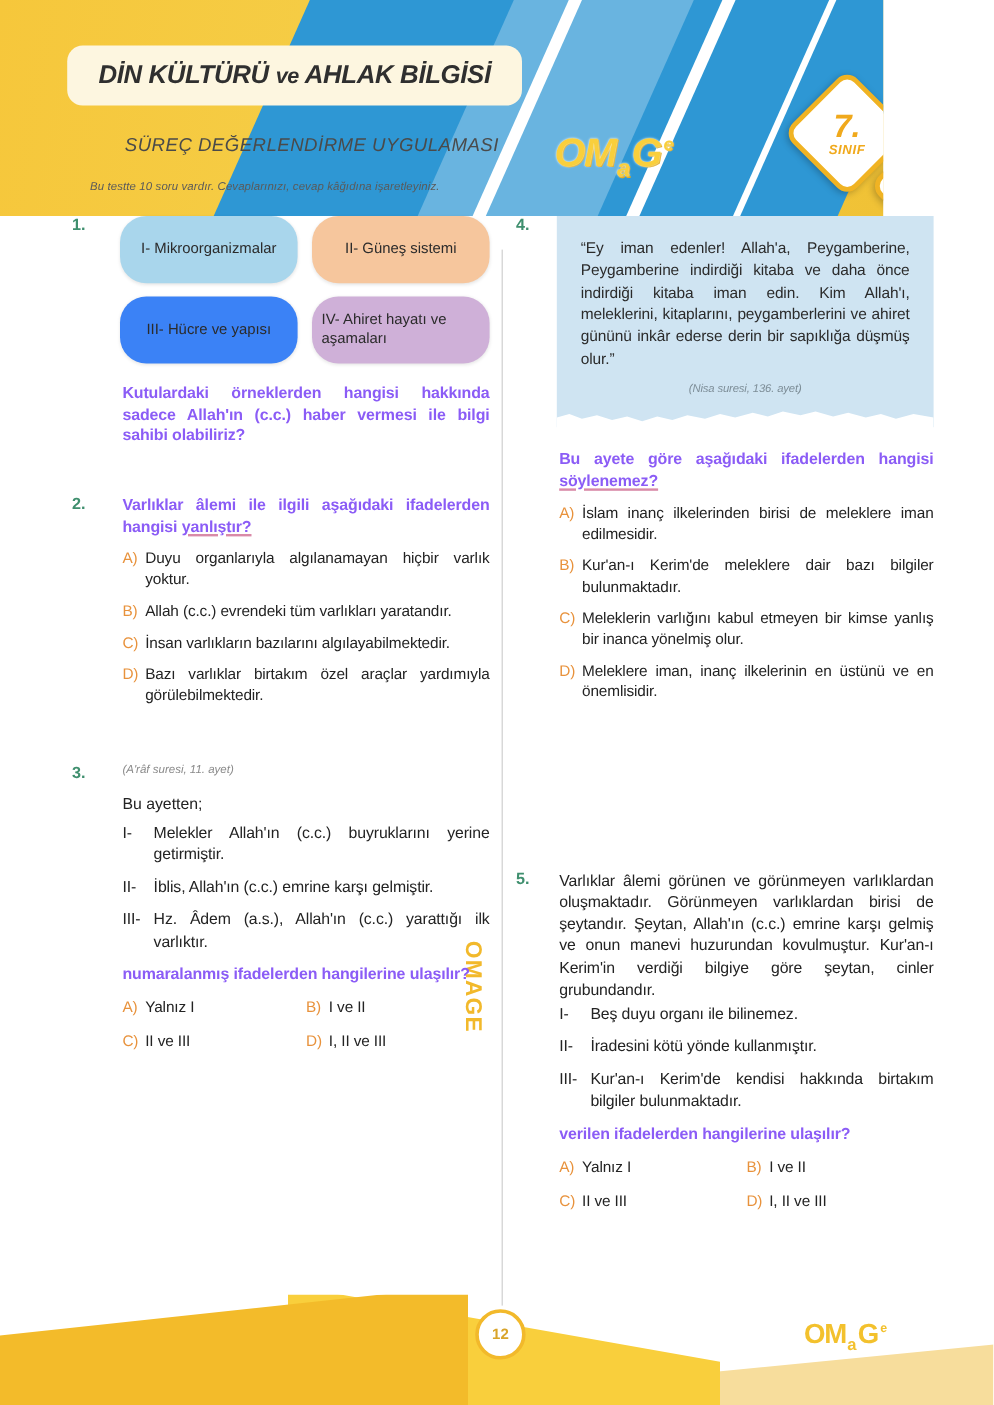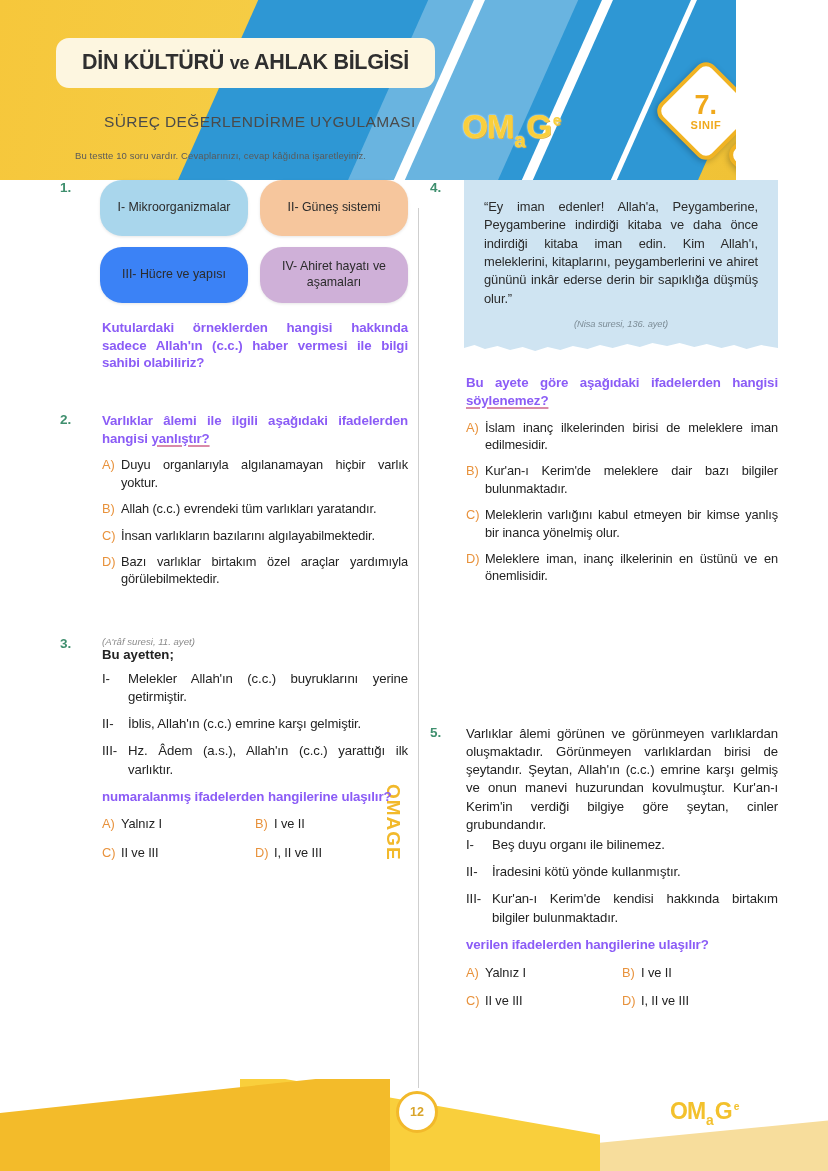--- a/index.html
+++ b/index.html
@@ -9,20 +9,21 @@
     font-family: "Liberation Sans", sans-serif;
     overflow: hidden;
   }
   .page { position: relative; width: 828px; height: 1171px; background: #fff; overflow: hidden; }
 
   
   .header {
     position: absolute; left: 0; top: 0; width: 736px; height: 180px;
     background: linear-gradient(100deg, #f6c73b 0%, #f5cd46 40%, #f3c83c 62%, #f0c236 100%);
     overflow: hidden;
+    font-style: italic;
   }
   .hdr-blue {
     position: absolute; top: -40px; right: -60px; width: 520px; height: 300px;
     background: #2e97d4;
     transform: skewX(-24deg);
     transform-origin: top right;
   }
   .hdr-blue-light {
     position: absolute; top: -40px; right: 140px; width: 150px; height: 300px;
     background: #69b4e0;
@@ -105,21 +106,21 @@
   .qbody { margin-left: 42px; }
   .stem {
     font-size: 13.3px; font-weight: bold; color: #8b5cf6; line-height: 1.33;
     text-align: justify; letter-spacing: -0.1px;
   }
   .stem .neg { text-decoration: underline; text-decoration-color: #d98aa8; text-decoration-thickness: 1.5px; text-underline-offset: 2px; }
   .para {
     font-size: 13.2px; color: #232323; line-height: 1.38; text-align: justify; letter-spacing: -0.1px;
   }
   .cite { font-size: 9.6px; color: #8a8a8a; font-style: italic; text-align: left; margin-top: 6px; }
-  .lead { font-size: 13.2px; font-weight: bold; color: #232323; margin-top: 0; margin-bottom: 8px; }
+  .lead { font-size: 13.2px; font-weight: normal; color: #232323; margin-top: 15px; margin-bottom: 8px; }
 
   .roman-list { list-style: none; margin-top: 2px; }
   .roman-li { display: flex; font-size: 13.2px; color: #232323; line-height: 1.38; margin-bottom: 9px; letter-spacing: -0.1px; }
   .roman-li .rn { flex: 0 0 26px; text-align: left; }
   .roman-li .rt { flex: 1; text-align: justify; }
 
   .opts { margin-top: 9px; }
   .opt { display: flex; font-size: 12.8px; color: #232323; line-height: 1.36; margin-bottom: 9px; letter-spacing: -0.1px; }
   .opt .ol { flex: 0 0 19px; color: #e8923c; font-weight: normal; }
   .opt .ot { flex: 1; text-align: justify; }
@@ -127,21 +128,21 @@
   .opts-row4 { display: flex; margin-top: 10px; }
   .opts-row4 .opt { flex: 1; margin-bottom: 0; display: block; }
   .opts-row4 .opt .ol { display: inline; color: #e8923c; }
   .opts-row4 .opt .ot { display: inline; }
   .opts-grid .opt { margin-bottom: 0; }
 
   
   .boxes { display: grid; grid-template-columns: 1fr 1fr; gap: 11px 12px; margin-bottom: 16px; margin-left: -2px; }
   .cbox {
     border-radius: 22px; min-height: 56px;
-    display: flex; align-items: center; justify-content: center; text-align: center;
+    display: flex; align-items: center; justify-content: center; 
     font-size: 12.4px; color: #2b2b2b; padding: 6px 8px; line-height: 1.28;
     box-shadow: 0 1px 3px rgba(0,0,0,.10);
   }
   .cbox.b1 { background: #a9d6ec; }
   .cbox.b2 { background: #f6c69d; }
   .cbox.b3 { background: #3b82f6; }
   .cbox.b4 { background: #cfb0d8; }
 
   
   .verse-wrap { position: relative; margin-bottom: 18px; margin-left: -2px; }

